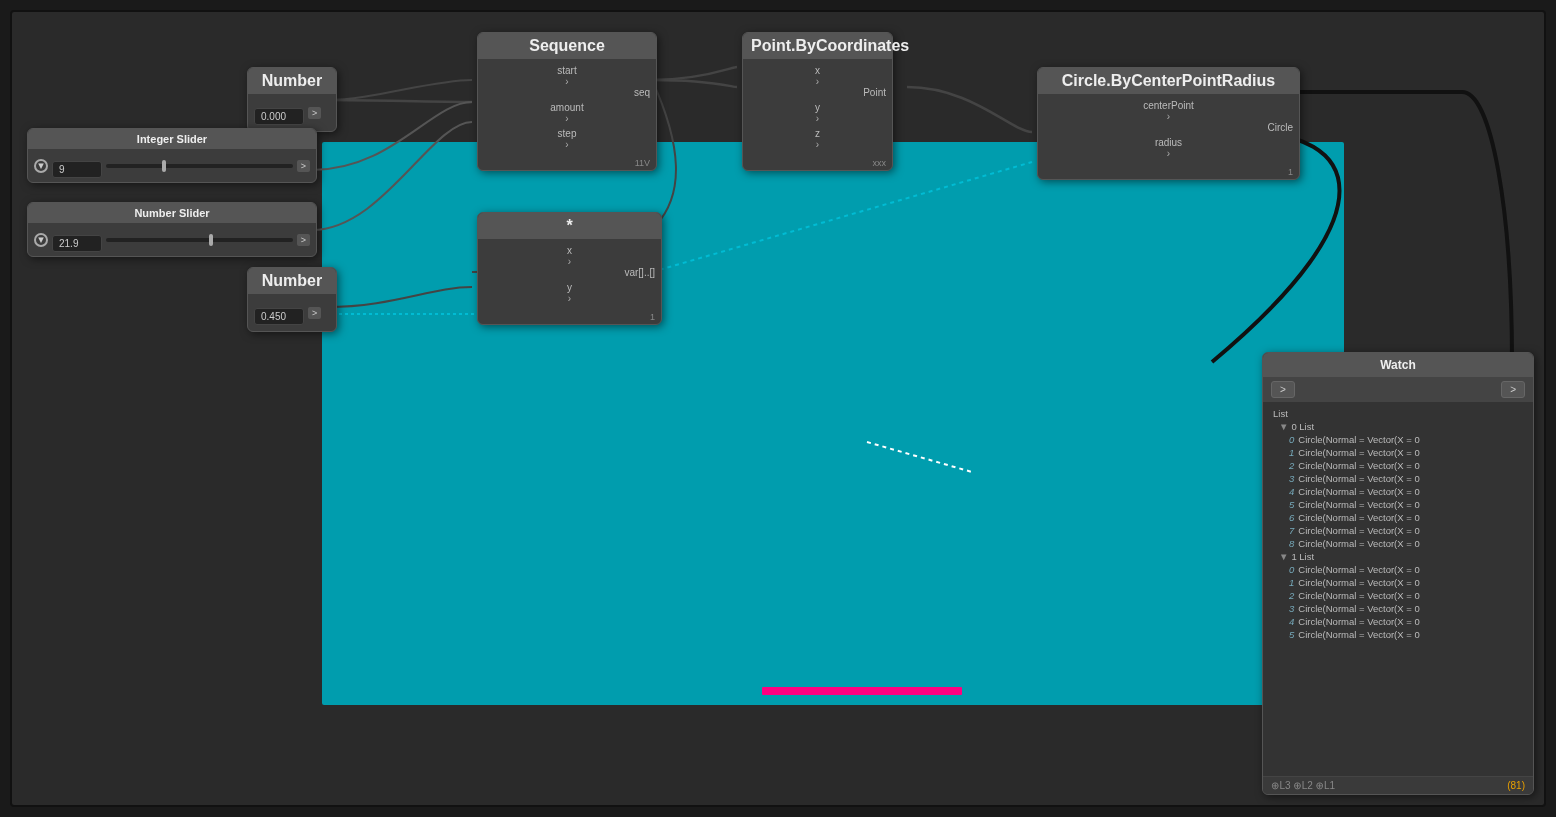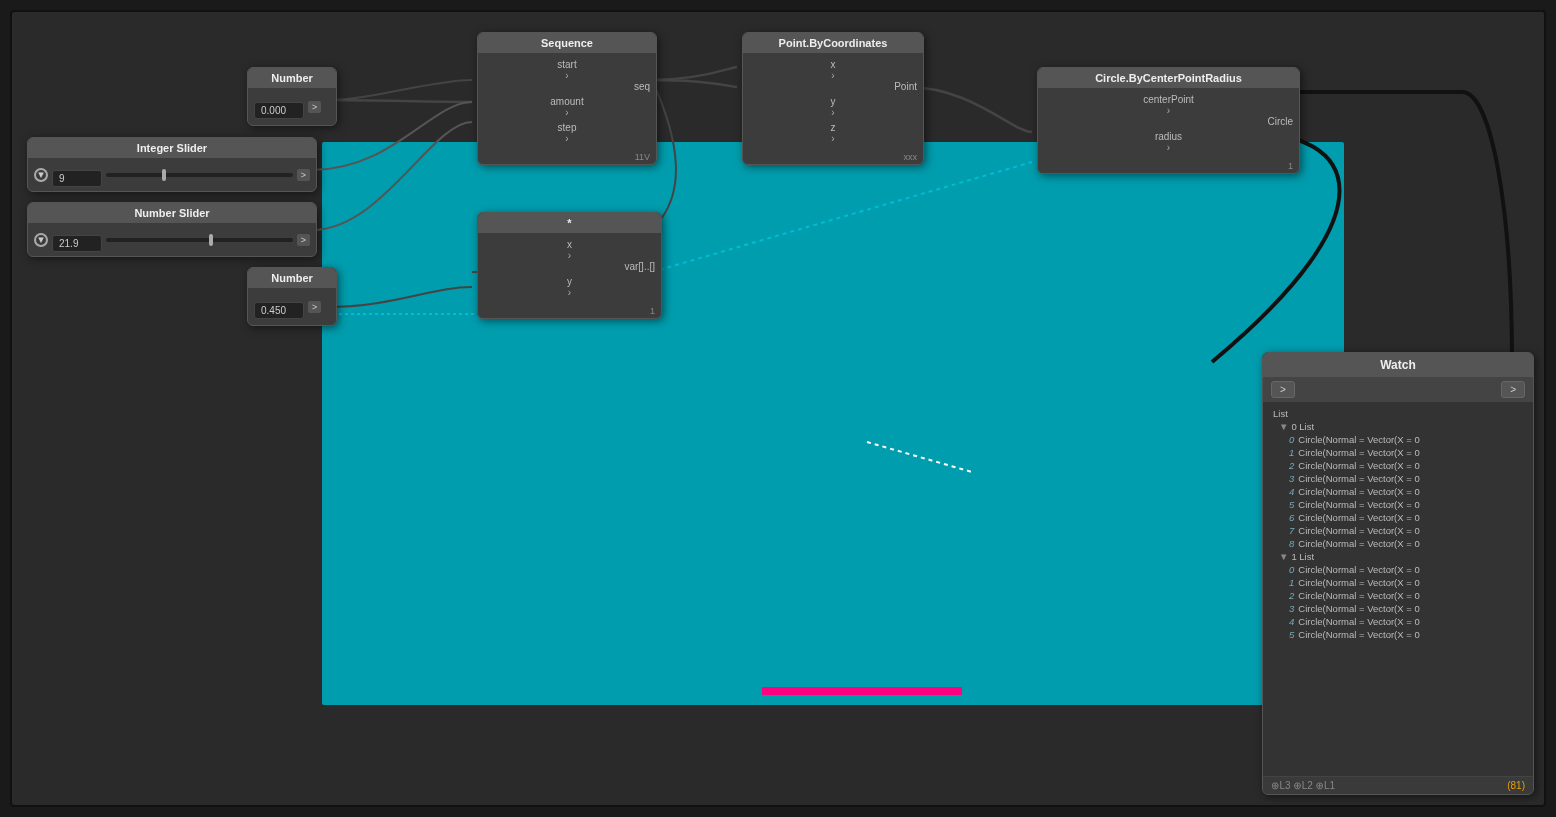--- a/index.html
+++ b/index.html
@@ -37,21 +37,21 @@
       border-radius: 6px;
       border: 1px solid #555;
       box-shadow: 2px 2px 8px rgba(0,0,0,0.5);
       min-width: 80px;
     }
 
     .node-title {
       background: #555;
       border-radius: 5px 5px 0 0;
       padding: 4px 8px;
-      font-size: 11px;
+      font-size: 16px;
       font-weight: bold;
       color: #eee;
       text-align: center;
     }
 
     .node-body {
       padding: 4px 6px;
     }
 
     .node-row {
@@ -299,21 +299,21 @@
   <div class="node" style="left:235px; top:55px; width:90px;">
     <div class="node-title">Number</div>
     <div class="node-body">
       <div class="node-value-row">
         <div class="node-value">0.000</div>
         <button class="arrow-btn">&gt;</button>
       </div>
     </div>
   </div>
 
-  <div class="slider-node" style="left:15px; top:125px; width:290px;">
+  <div class="slider-node" style="left:15px; top:116px; width:290px;">
     <div class="slider-title">Integer Slider</div>
     <div class="slider-body">
       <span class="circle-icon">▾</span>
       <div class="node-value" style="width:30px;">9</div>
       <div class="slider-track">
         <div class="slider-thumb" style="left:30%;"></div>
       </div>
       <button class="arrow-btn">&gt;</button>
     </div>
   </div>
@@ -369,21 +369,21 @@
         <span style="margin-left:auto;">var[]..[]</span>
       </div>
       <div class="node-row">
         <span>y</span>
         <span class="port-arrow">›</span>
       </div>
     </div>
     <div class="node-bottom-label">1</div>
   </div>
 
-  <div class="node" style="left:730px; top:20px; width:182px;">
+  <div class="node" style="left:730px; top:20px; width:151px;">
     <div class="node-title">Point.ByCoordinates</div>
     <div class="node-body">
       <div class="node-row">
         <span>x</span>
         <span class="port-arrow">›</span>
         <span style="margin-left:auto;">Point</span>
       </div>
       <div class="node-row">
         <span>y</span>
         <span class="port-arrow">›</span>

